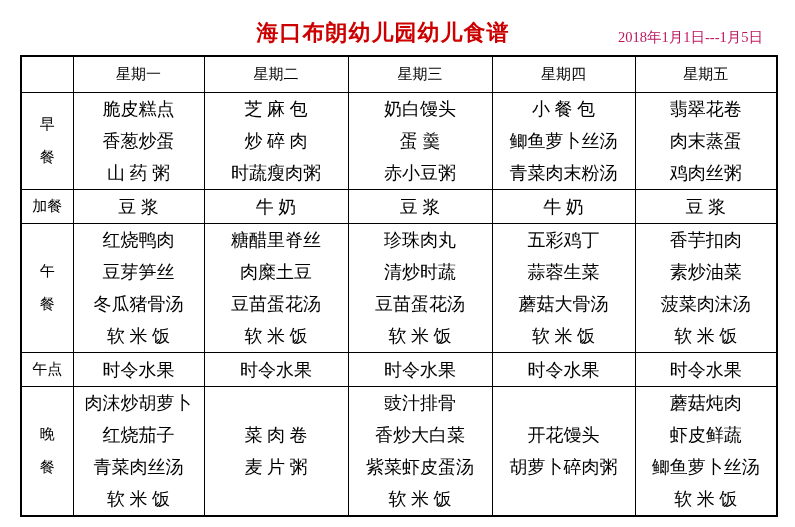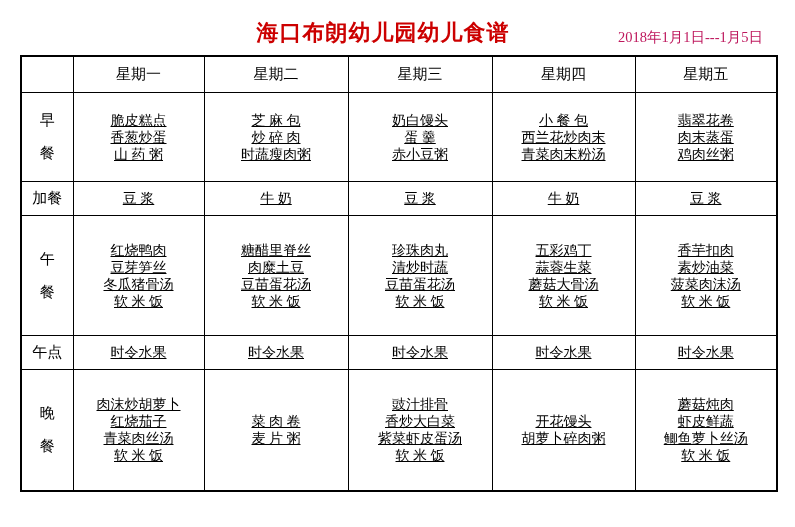--- a/index.html
+++ b/index.html
@@ -59,24 +59,23 @@
   .day-header {
     font-size: 15px;
     height: 35px;
   }
   .label-cell {
     font-size: 15px;
     white-space: pre-line;
     line-height: 33px;
   }
   .menu-cell {
-    font-size: 14px;
+    font-size: 18px;
     white-space: pre-line;
-    line-height: 17px;
-    text-decoration: underline;
+    line-height: 32px;
   }
   .row-breakfast  { height: 89px; }
   .row-snack-am   { height: 32px; margin-left: 48px; }
   .row-lunch      { height: 120px; }
   .row-snack-pm   { height: 33px; }
   .row-dinner     { height: 121px; }
 </style>
 </head>
 <body>
 
@@ -110,21 +109,21 @@
       <td class="menu-cell">脆皮糕点
 香葱炒蛋
 山 药 粥</td>
       <td class="menu-cell">芝 麻 包
 炒 碎 肉
 时蔬瘦肉粥</td>
       <td class="menu-cell">奶白馒头
 蛋 羹
 赤小豆粥</td>
       <td class="menu-cell">小 餐 包
-西兰花炒肉末
+鲫鱼萝卜丝汤
 青菜肉末粉汤</td>
       <td class="menu-cell">翡翠花卷
 肉末蒸蛋
 鸡肉丝粥</td>
     </tr>
 
     <tr class="row-snack-am">
       <td class="label-cell">加餐</td>
       <td class="menu-cell">豆  浆</td>
       <td class="menu-cell">牛 奶</td>

